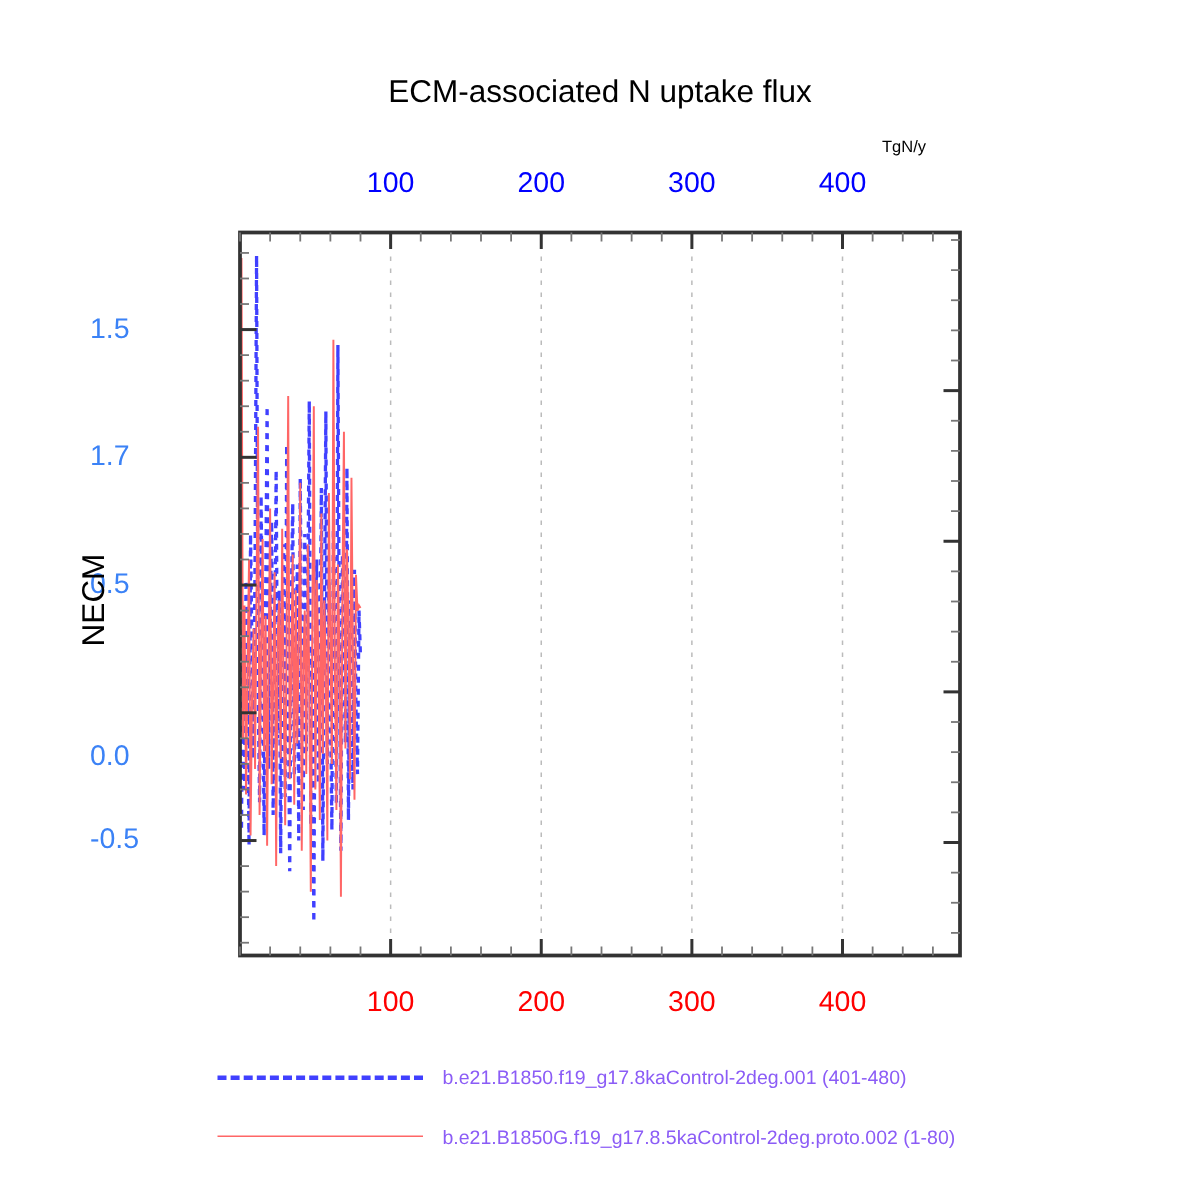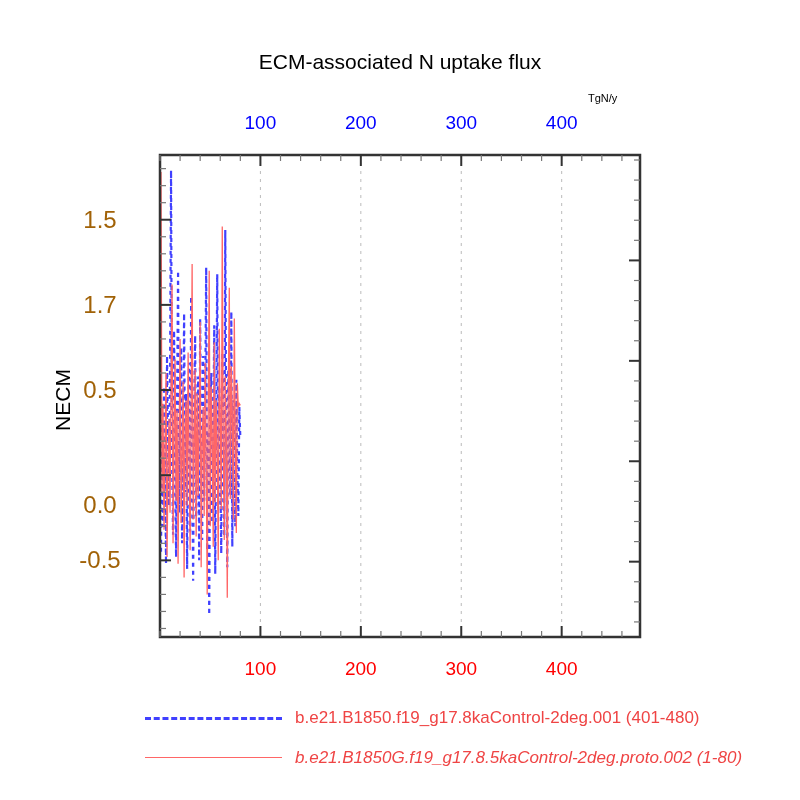--- a/index.html
+++ b/index.html
@@ -18,31 +18,31 @@
   }
   .toplabel{
     position:absolute;top:112px;font-size:19px;color:#0000ff;
     transform:translateX(-50%);text-align:center;
   }
   .botlabel{
     position:absolute;top:658px;font-size:19px;color:#ff0000;
     transform:translateX(-50%);text-align:center;
   }
   .ylabel-tick{
-    position:absolute;right:660px;font-size:24px;color:#a16207;
-    transform:translateY(-50%);text-align:center;width:80px;
+    position:absolute;right:660px;font-size:19px;color:#3b82f6;
+    transform:translateY(-50%);text-align:left;width:80px;
   }
   .axis-name{
     position:absolute;left:-7px;top:400px;font-size:21px;color:#000;
     transform:translate(0,-50%) rotate(-90deg);transform-origin:center center;
     width:140px;text-align:center;
   }
   .legend-row{position:absolute;height:20px;}
   .legend-text{
-    position:absolute;left:295px;font-size:17px;color:#ef4444;
+    position:absolute;left:295px;font-size:13px;color:#8b5cf6;
     transform:translateY(-50%);white-space:nowrap;
   }
   .legend-swatch{position:absolute;left:145px;width:137px;}
   svg{position:absolute;left:0;top:0;}
 </style>
 </head>
 <body>
 
 <div id="figure">
 
@@ -181,17 +181,17 @@
 
   <div class="axis-name">NECM</div>
 
   <div id="legend">
       <div class="legend-row" style="top: 708px; left: 0px;">
         <div class="legend-swatch" style="top: 9px; border-top: 3px dashed rgb(64, 64, 255);"></div>
         <div class="legend-text" style="top: 10px;">b.e21.B1850.f19_g17.8kaControl-2deg.001 (401-480)</div>
       </div>
       <div class="legend-row" style="top: 748px; left: 0px;">
         <div class="legend-swatch" style="top: 9px; border-top: 1.5px solid rgb(255, 102, 102);"></div>
-        <div class="legend-text" style="top: 10px; font-style: italic;">b.e21.B1850G.f19_g17.8.5kaControl-2deg.proto.002 (1-80)</div>
+        <div class="legend-text" style="top: 10px;">b.e21.B1850G.f19_g17.8.5kaControl-2deg.proto.002 (1-80)</div>
       </div>
     </div>
 
 </div>
 
 </body></html>

